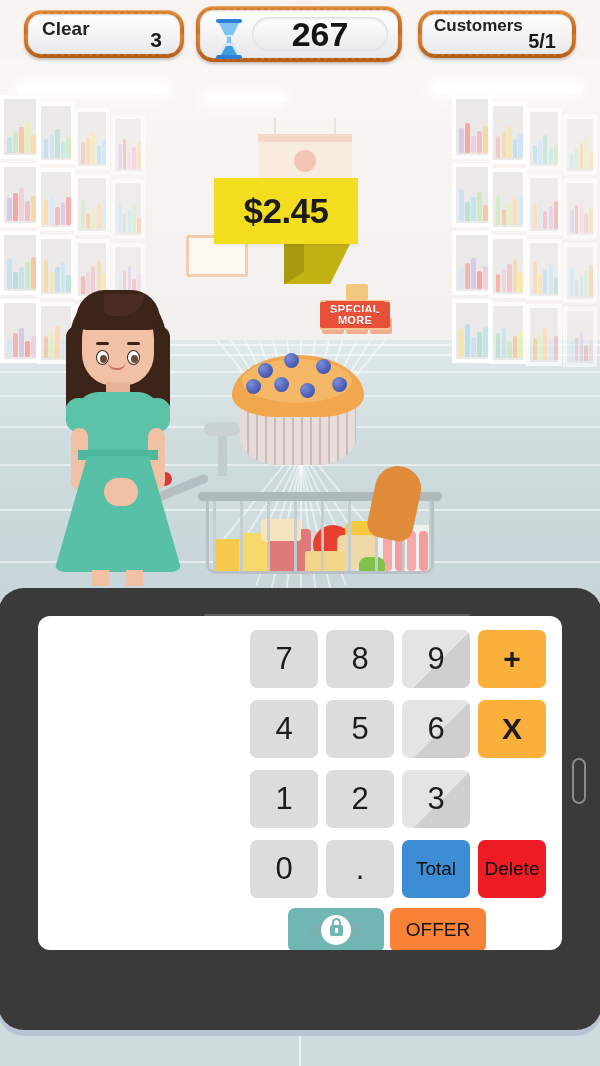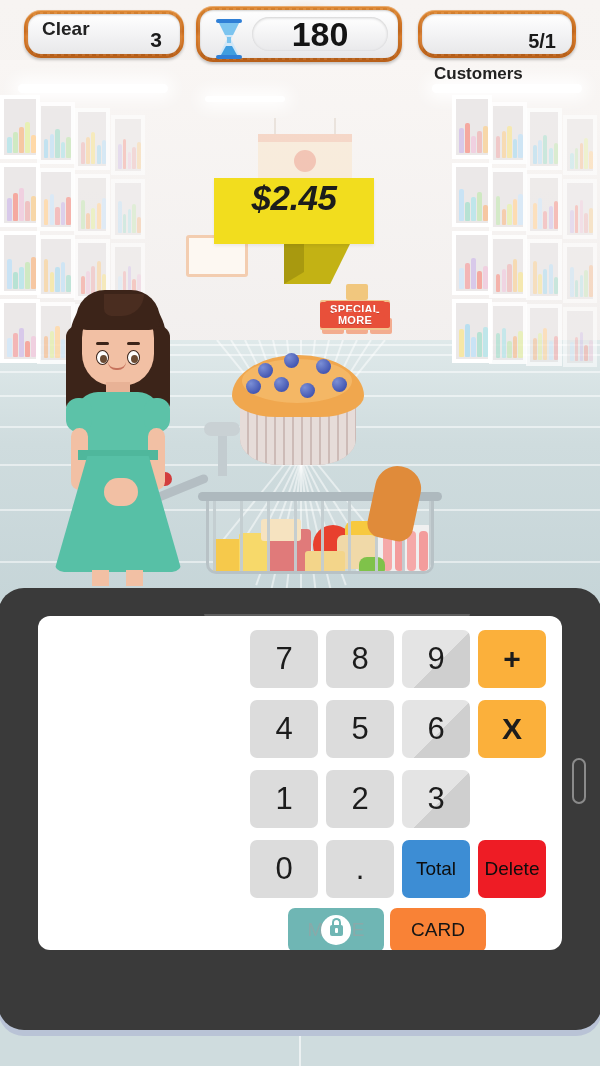--- a/index.html
+++ b/index.html
@@ -111,23 +111,23 @@
   .c-belt { position:absolute; left:26px; top:164px; width:80px; height:10px; background:#4fb79c; }
   .c-skirt { position:absolute; left:2px; top:170px; width:128px; height:116px;
              background:#57c0a6; border-radius:30px 30px 10px 10px;
              clip-path:polygon(26% 0, 74% 0, 100% 100%, 0 100%); }
   .c-hands { position:absolute; left:52px; top:192px; width:34px; height:28px;
              background:#f2c0a4; border-radius:14px; }
   .c-leg { position:absolute; top:284px; width:17px; height:16px; background:#f2c0a4; }
   .c-hair-side { position:absolute; top:40px; width:22px; height:88px; background:#3c2419; border-radius:12px; }
 
   
-  .pricetag { position:absolute; left:214px; top:178px; width:160px; height:66px;
-              background:#f2dd1e; display:flex; justify-content:center;
-              box-shadow:0 2px 3px rgba(0,0,0,.06);font-style:italic; }
+  .pricetag { position:absolute; left:214px; top:178px; width:144px; height:66px;
+              background:#f2dd1e; display:flex; align-items:center; justify-content:center;
+              box-shadow:0 2px 3px rgba(0,0,0,.06); }
   .pricetag .amt { font-size:35px; font-weight:bold; color:#1c1c1c; letter-spacing:-.5px; }
   .tag-tail { position:absolute; left:284px; top:244px; width:66px; height:40px;
               background:#c3b214; clip-path:polygon(0 0, 100% 0, 70% 100%, 0 100%); }
   .tag-tail2 { position:absolute; left:284px; top:244px; width:20px; height:40px;
               background:#a8990f; clip-path:polygon(0 0, 100% 0, 100% 70%, 0 100%); }
 
   
   .hud { position:absolute; left:0; top:0; width:600px; height:74px; z-index:40; }
   .hud-glow { position:absolute; left:250px; top:0; width:110px; height:66px;
               background:radial-gradient(ellipse at center, rgba(255,160,80,.45), rgba(255,160,80,0) 70%); }
@@ -139,21 +139,21 @@
                  pointer-events:none; }
   .badge-inner { position:relative; z-index:2; height:100%; border-radius:13px;
                  background:linear-gradient(#ffffff,#e8e8ea); box-shadow:inset 0 1px 2px rgba(0,0,0,.18);
                  display:flex; align-items:center; }
   .b-level { left:24px; top:10px; width:160px; height:48px; }
   .b-timer { left:196px; top:6px; width:206px; height:56px; }
   .b-cust  { right:24px; top:10px; width:158px; height:48px; }
 
   .lv-label { position:absolute; left:14px; top:4px; font-size:19px; font-weight:bold; color:#222; }
   .lv-value { position:absolute; right:18px; bottom:2px; font-size:21px; font-weight:bold; color:#1a1a1a; }
-  .cu-label { position:absolute; left:12px; top:2px; font-size:17px; font-weight:bold; color:#222;margin-top:48px; }
+  .cu-label { position:absolute; left:12px; top:2px; font-size:17px; font-weight:bold; color:#222; }
   .cu-value { position:absolute; right:16px; bottom:1px; font-size:20px; font-weight:bold; color:#1a1a1a; }
   .timer-screen { position:absolute; left:52px; top:7px; right:10px; bottom:7px; border-radius:18px;
                   background:linear-gradient(#ffffff,#e9e9eb); box-shadow:inset 0 1px 3px rgba(0,0,0,.2);
                   display:flex; align-items:center; justify-content:center; }
   .timer-val { font-size:34px; font-weight:bold; color:#141414; letter-spacing:0px; }
   .hourglass { position:absolute; left:12px; top:8px; width:34px; height:42px; }
 
   
   .tablet { position:absolute; left:-2px; top:588px; width:604px; height:442px;
             background:#3a3a3a; border-radius:26px; box-shadow:0 6px 0 #b9c3d6; z-index:30; }
@@ -589,21 +589,21 @@
       <div class="badge-inner">
         <svg class="hourglass" viewBox="0 0 34 42">
           <rect x="4" y="1" width="26" height="4" rx="2" fill="#2f7fd6"></rect>
           <rect x="4" y="37" width="26" height="4" rx="2" fill="#2f7fd6"></rect>
           <path d="M7 5 H27 L19 21 L27 37 H7 L15 21 Z" fill="#cfe6f7" opacity=".95"></path>
           <path d="M7 5 H27 L21 17 H13 Z" fill="#7cc4ef"></path>
           <path d="M9 37 H25 L20 28 H14 Z" fill="#3f9ee0"></path>
           <rect x="15" y="19" width="4" height="6" fill="#7cc4ef"></rect>
         </svg>
         <div class="timer-screen">
-          <div class="timer-val">180</div>
+          <div class="timer-val">267</div>
         </div>
       </div>
     </div>
 
     <div class="badge b-cust">
       <div class="badge-inner">
         <div class="cu-label">Customers</div>
         <div class="cu-value">5/1</div>
       </div>
     </div>
@@ -663,21 +663,21 @@
           <div class="key k-more" style="left: 38px; top: 278px; width: 96px; height: 44px;">
             <span>MORE</span>
             <div class="lock-badge">
               <div class="lock-body">
                 <div class="lock-shackle"></div>
                 <div class="lock-key"></div>
               </div>
             </div>
           </div>
           <div class="key k-card" style="left: 140px; top: 278px; width: 96px; height: 44px;">
-            <span>CARD</span>
+            <span>OFFER</span>
           </div>
         </div>
     </div>
   </div>
 
   <div class="floor-bottom"></div>
   <div class="fb-line"></div>
 </div>
 
 </body></html>

